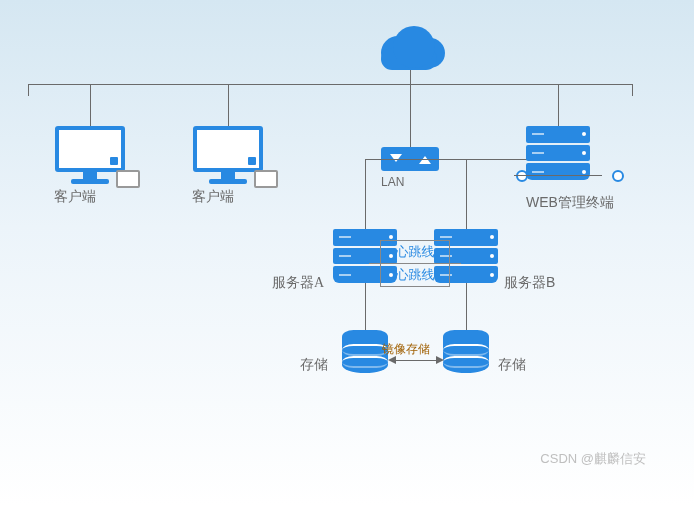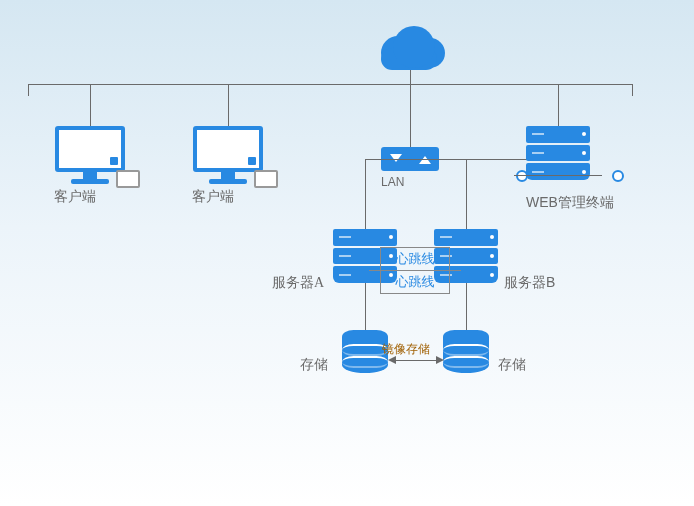--- a/index.html
+++ b/index.html
@@ -150,21 +150,21 @@
 
   <div class="node" style="left:434px; top:229px;">
     <div class="rack-server">
       <div class="unit"></div>
         <div class="unit"></div>
         <div class="unit bottom"></div>
     </div>
   </div>
   <div class="label" style="position:absolute; left:504px; top:270px;">服务器B</div>
 
-  <div class="heartbeat-box" style="left:380px; top:247px; width:70px; padding:2px 4px;">
+  <div class="heartbeat-box" style="left:380px; top:240px; width:70px; padding:2px 4px;">
     <span class="hb">心跳线</span>
     <div class="divider"></div>
     <span class="hb">心跳线</span>
   </div>
 
   <div class="line v" style="left:365px; top:283px; height:47px;"></div>
   <div class="line v" style="left:466px; top:283px; height:47px;"></div>
 
   <div class="node" style="left:342px; top:330px;">
     <div class="cylinder">
@@ -184,13 +184,14 @@
         <div class="ring r2"></div>
     </div>
   </div>
   <div class="label" style="position:absolute; left:498px; top:352px;">存储</div>
 
   <div class="label small" style="position:absolute; left:382px; top:337px; color:#a16207;">镜像存储</div>
   <div class="arrow-line" style="left:395px; top:360px; width:42px;"></div>
   <div class="arrow-head left" style="left:388px; top:356px;"></div>
   <div class="arrow-head right" style="left:436px; top:356px;"></div>
 
+  <div class="watermark">CSDN @麒麟信安</div>
 </div>
 
 </body></html>

